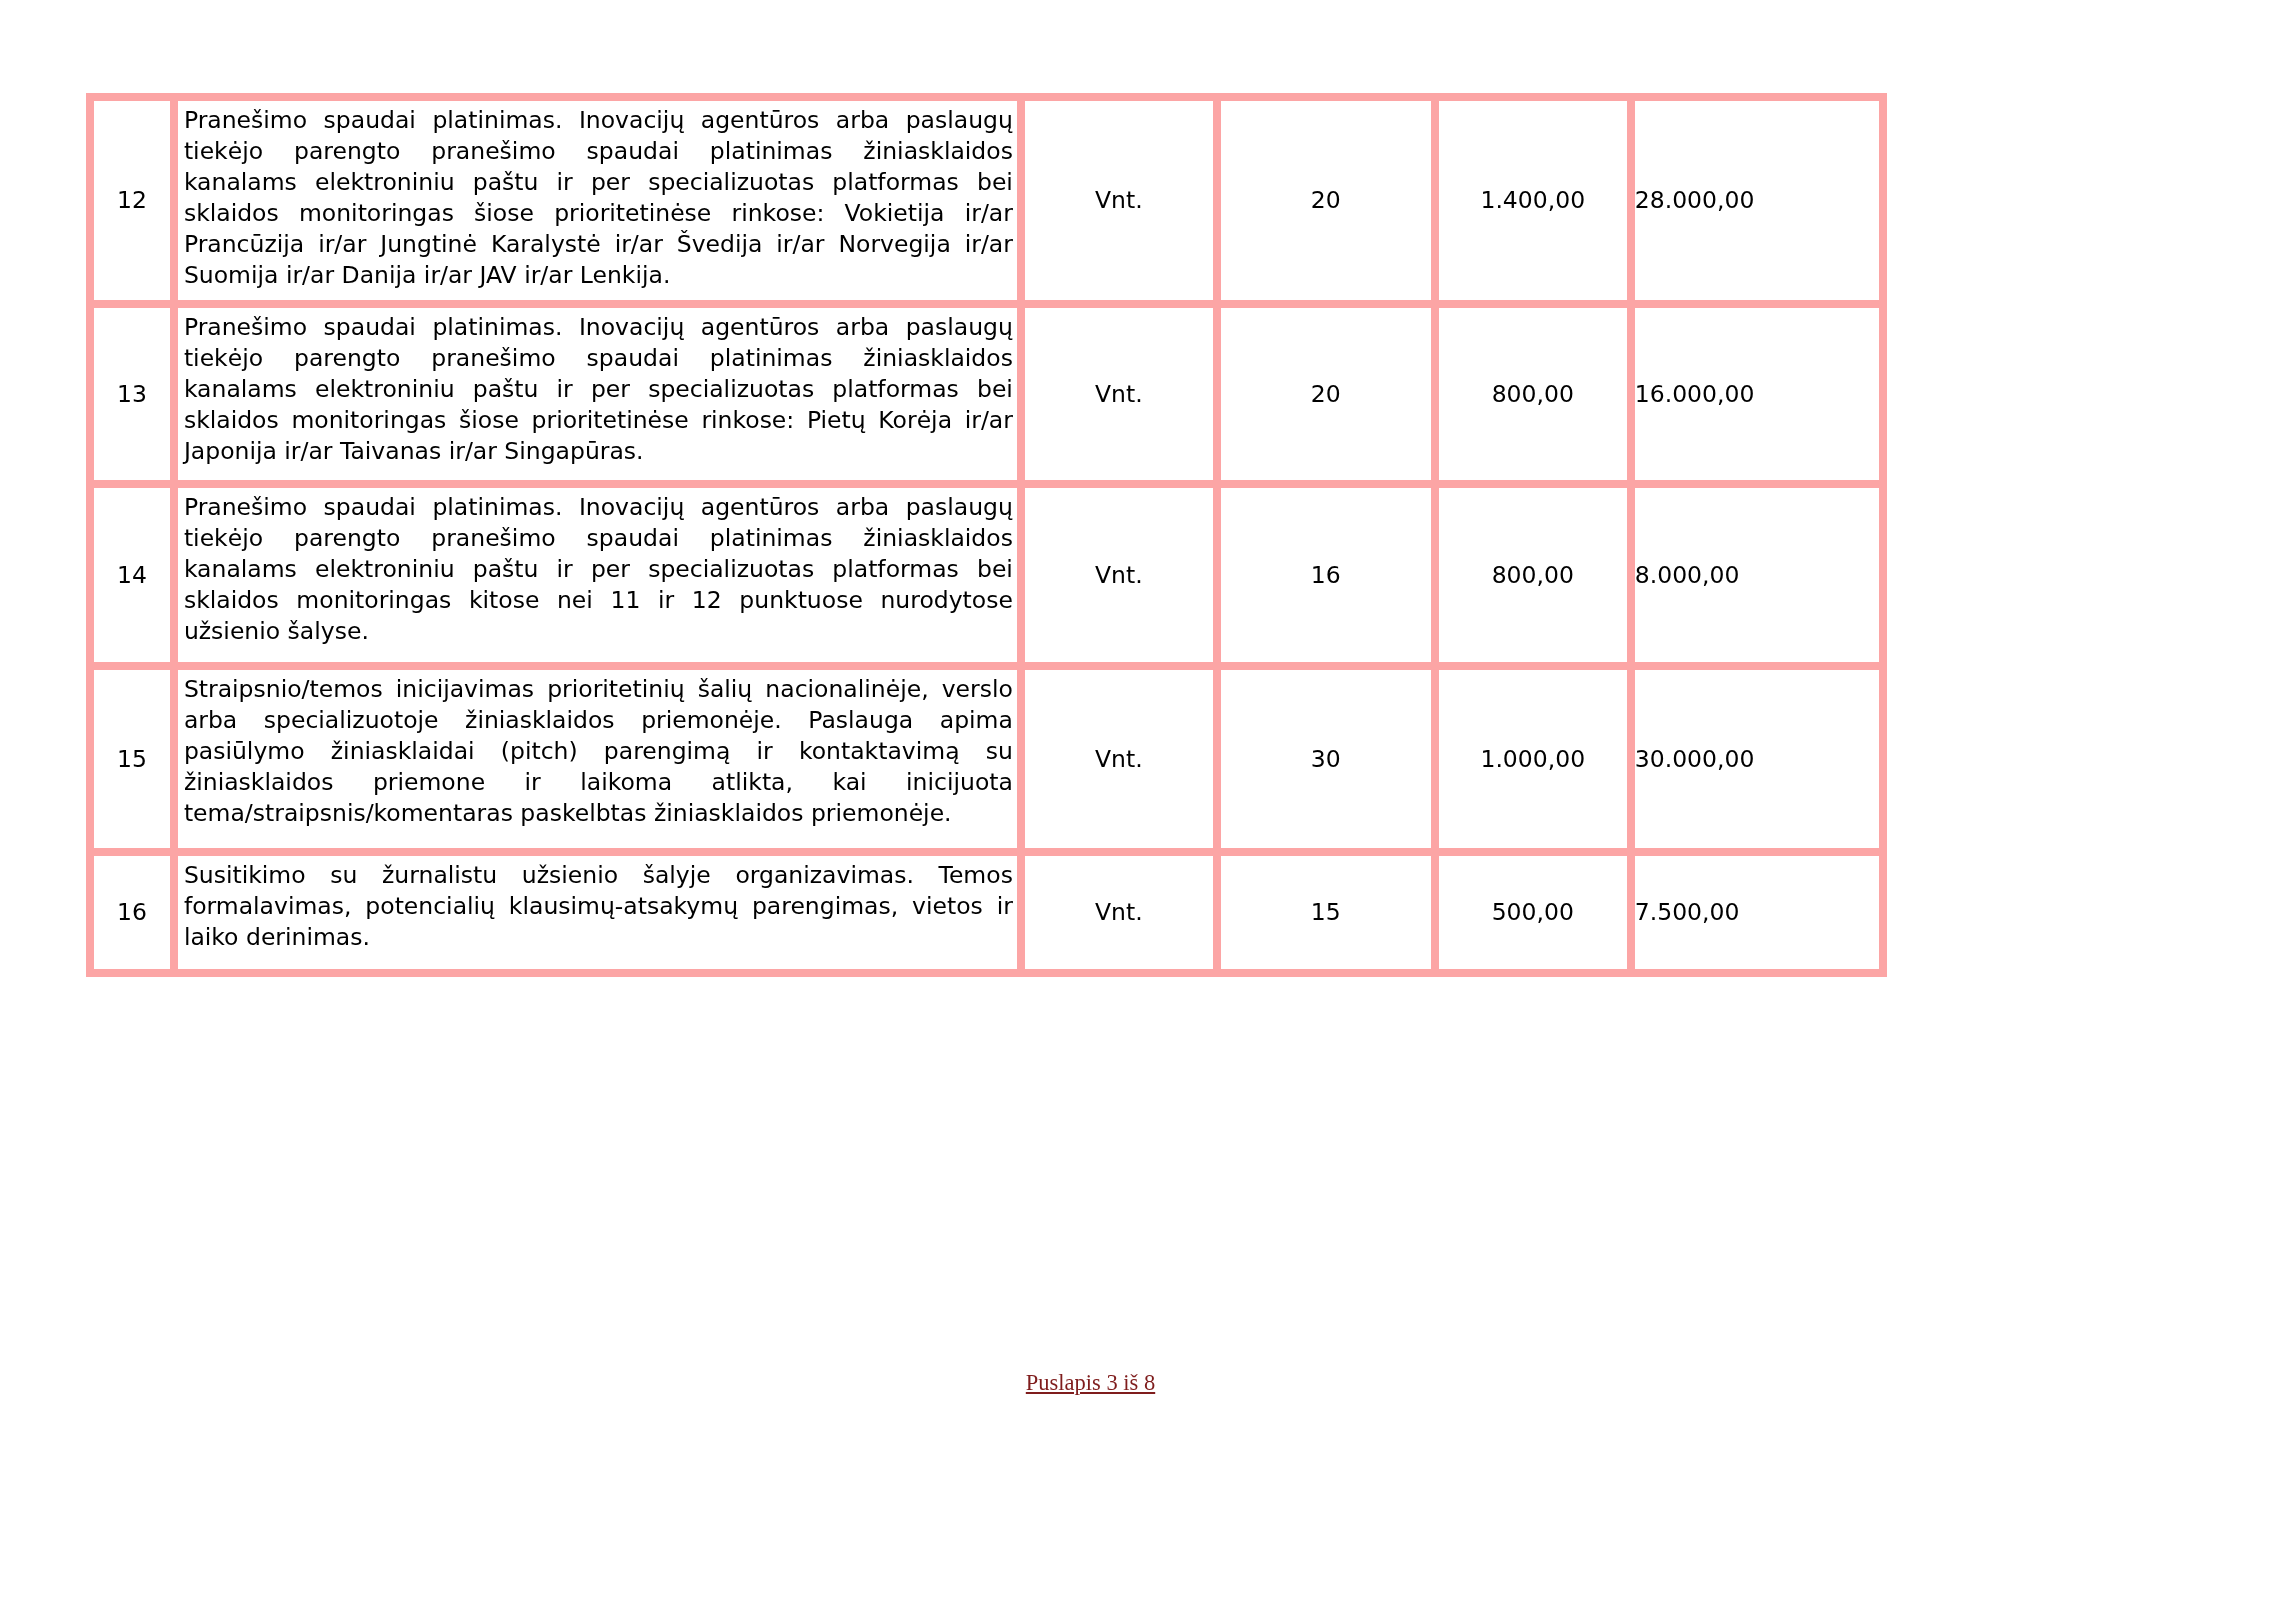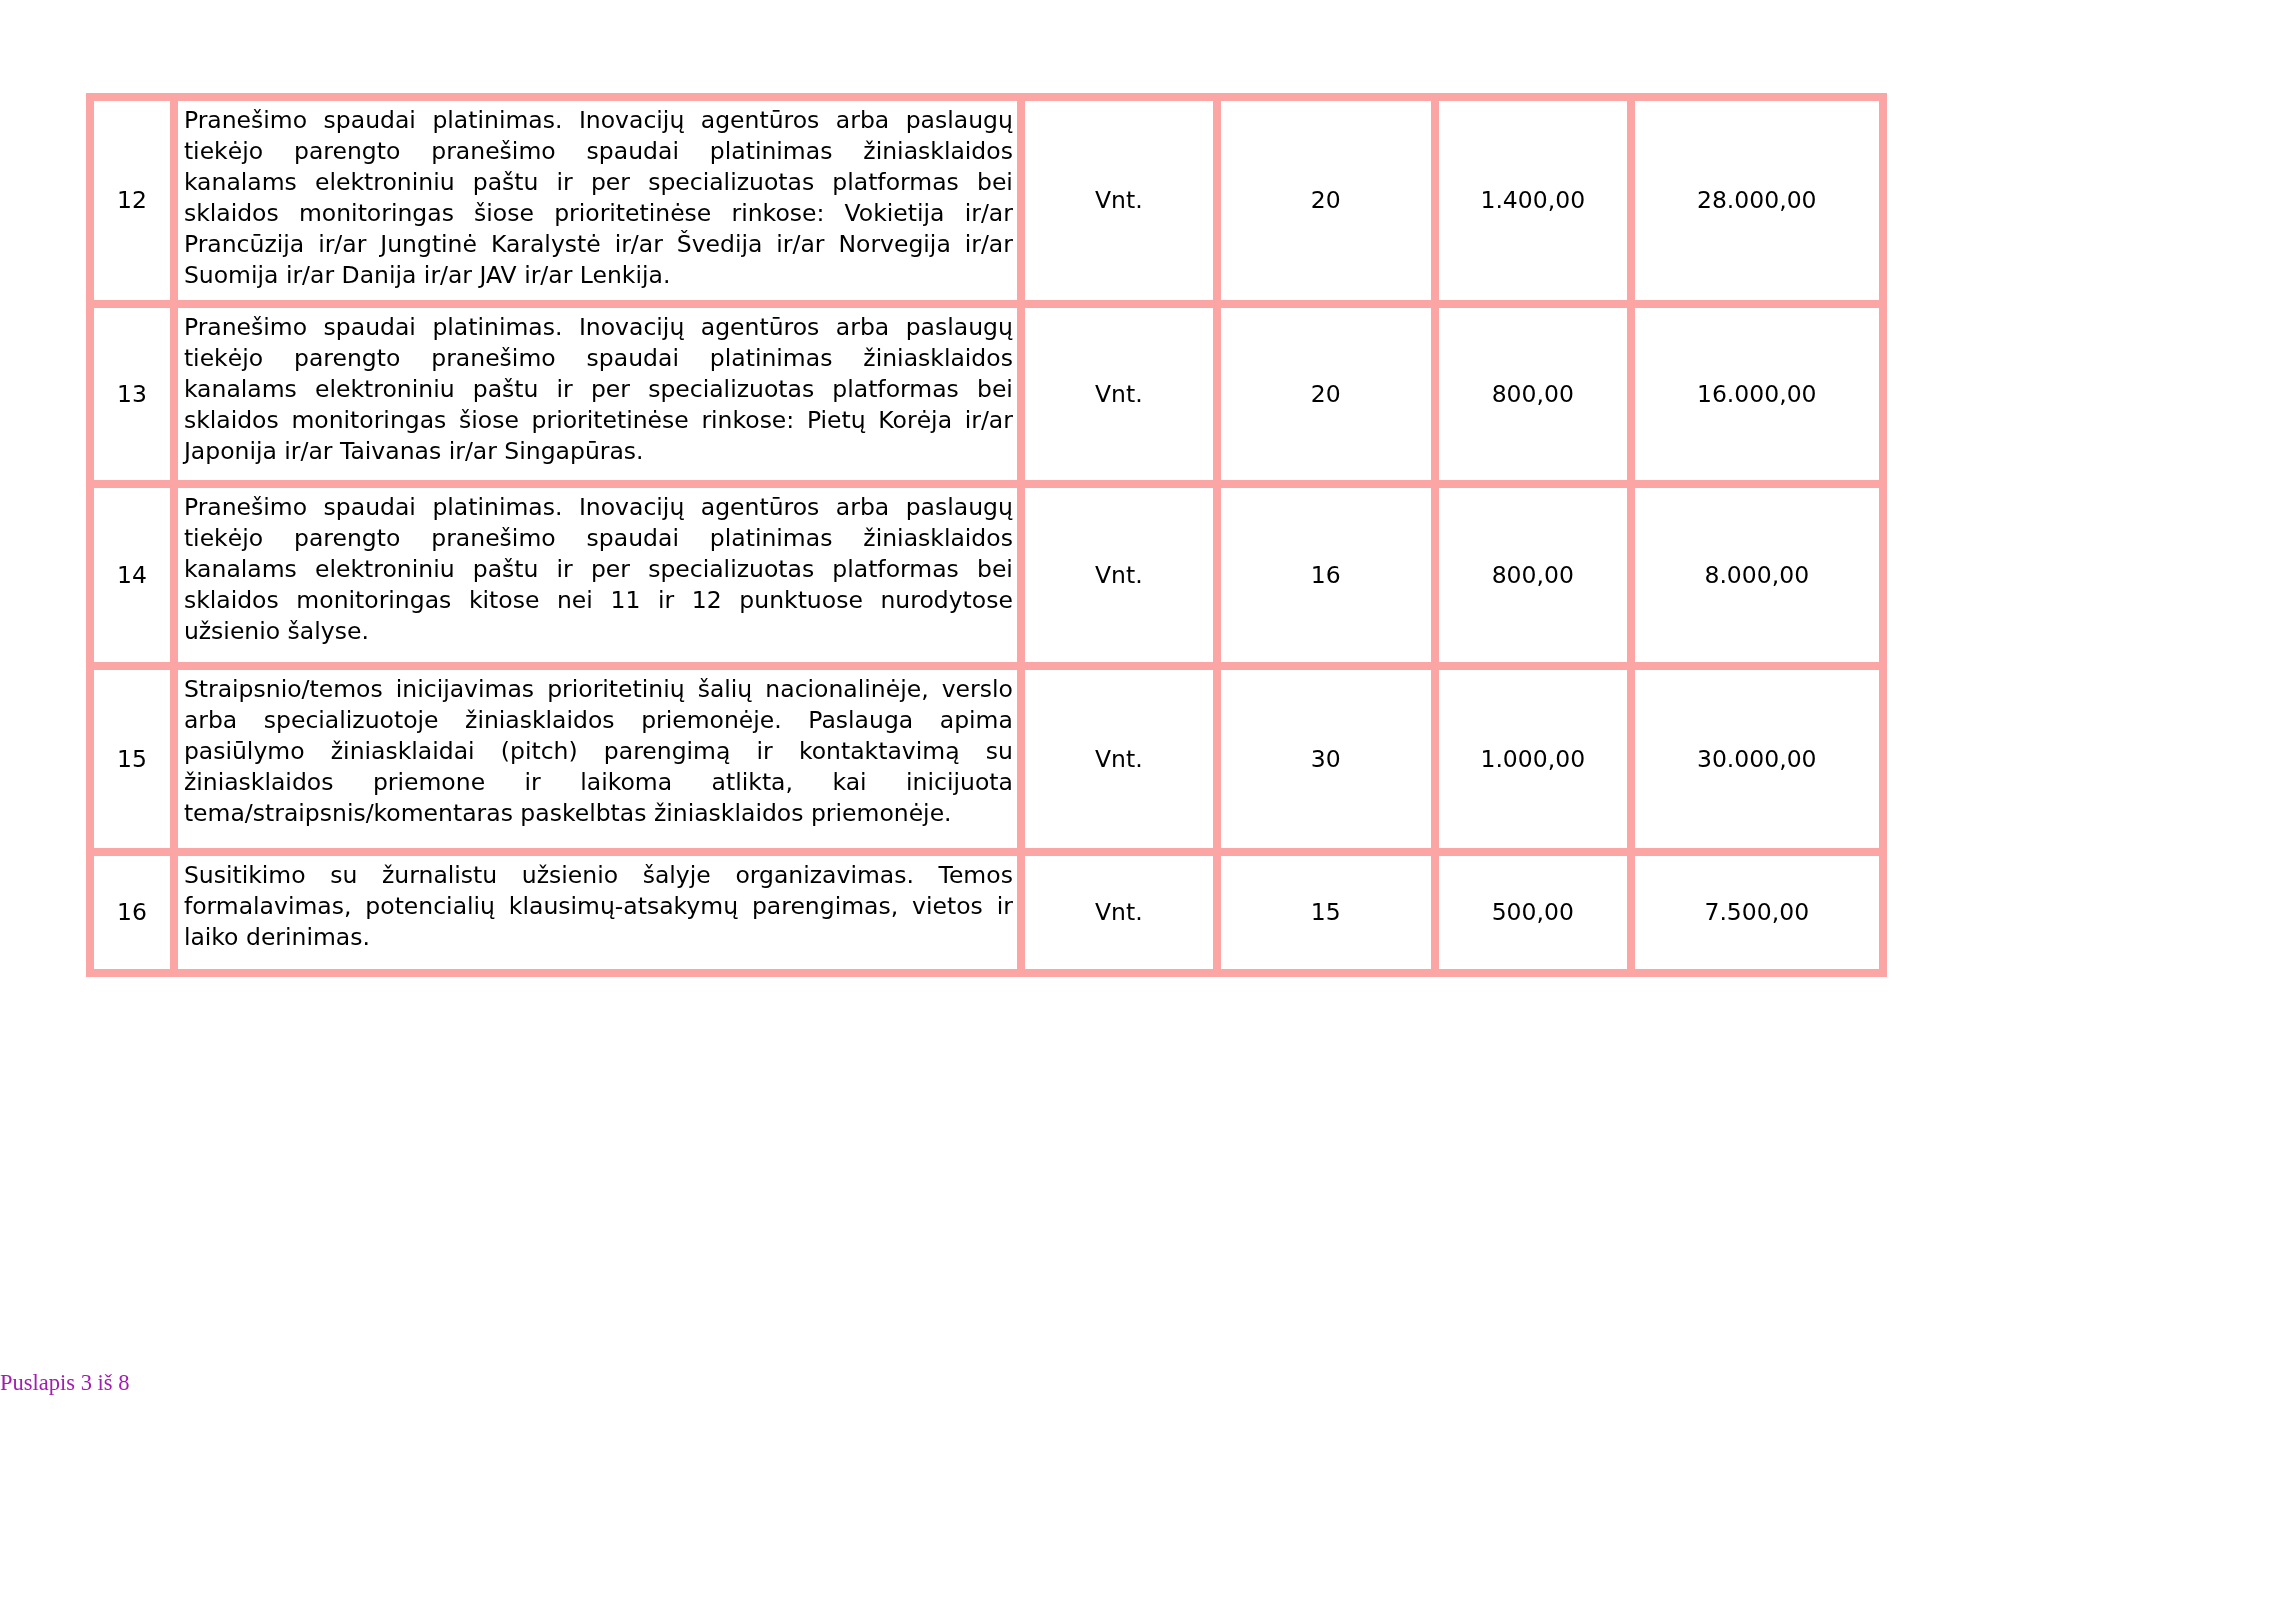--- a/index.html
+++ b/index.html
@@ -29,37 +29,38 @@
     line-height: 31px;
     vertical-align: middle;
     overflow: hidden;
     padding: 0;
   }
   td.num   { width: 76px;  text-align: center; }
   td.desc  { width: 829px; text-align: justify; text-justify: inter-word; vertical-align: top; padding: 3.9px 3.9px 3.9px 5.9px; }
   td.unit  { width: 188px; text-align: center; margin-top: 30px; }
   td.qty   { width: 210px; text-align: center; }
   td.price { width: 188px; text-align: center; border-radius: 31px; }
-  td.total { width: 244px; text-align: center; }
+  td.total { width: 244px; text-align: left; }
 
   tr.r0 { height: 207px; }
   tr.r1 { height: 180px; }
   tr.r2 { height: 182px; }
   tr.r3 { height: 186px; }
   tr.r4 { height: 121px; }
 
   .footer {
     position: absolute;
     left: 0;
     top: 1370px;
     width: 2181px;
-    text-align: left;
+    text-align: center;
     font-family: "Liberation Serif", serif;
     font-size: 22.5px;
-    color: #a21caf;
+    color: #7f1d1d;
+    text-decoration: underline;
   }
 </style>
 </head>
 <body>
 
 <table class="doc-table">
   <tbody>
     <tr class="r0">
       <td class="num">12</td>
       <td class="desc">Pranešimo spaudai platinimas. Inovacijų agentūros arba paslaugų tiekėjo parengto pranešimo spaudai platinimas žiniasklaidos kanalams elektroniniu paštu ir per specializuotas platformas bei sklaidos monitoringas šiose prioritetinėse rinkose: Vokietija ir/ar Prancūzija ir/ar Jungtinė Karalystė ir/ar Švedija ir/ar Norvegija ir/ar Suomija ir/ar Danija ir/ar JAV ir/ar Lenkija.</td>

